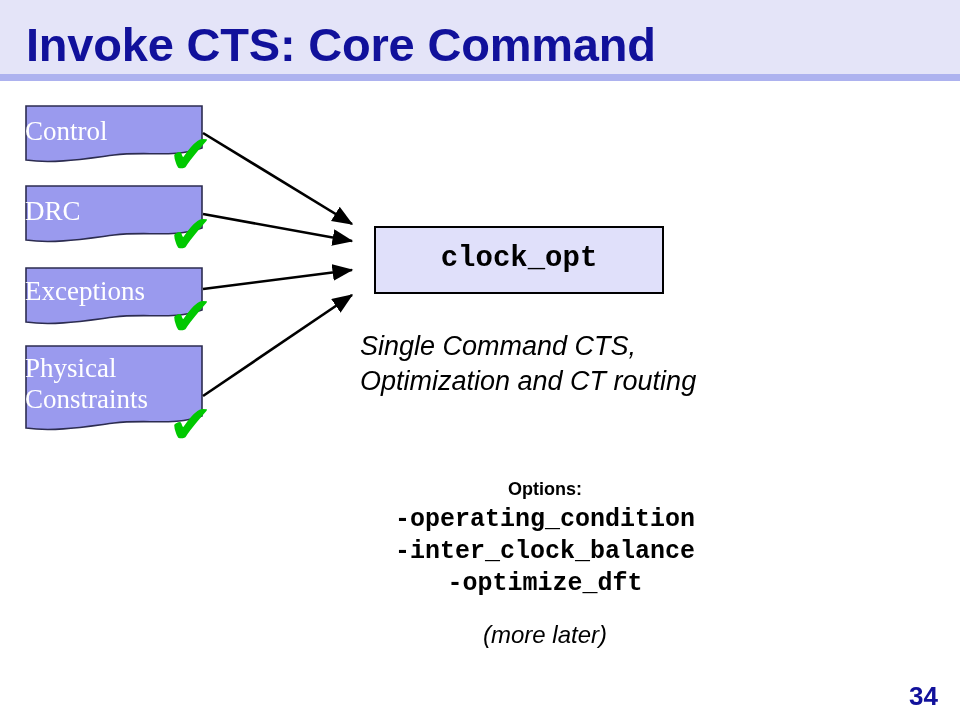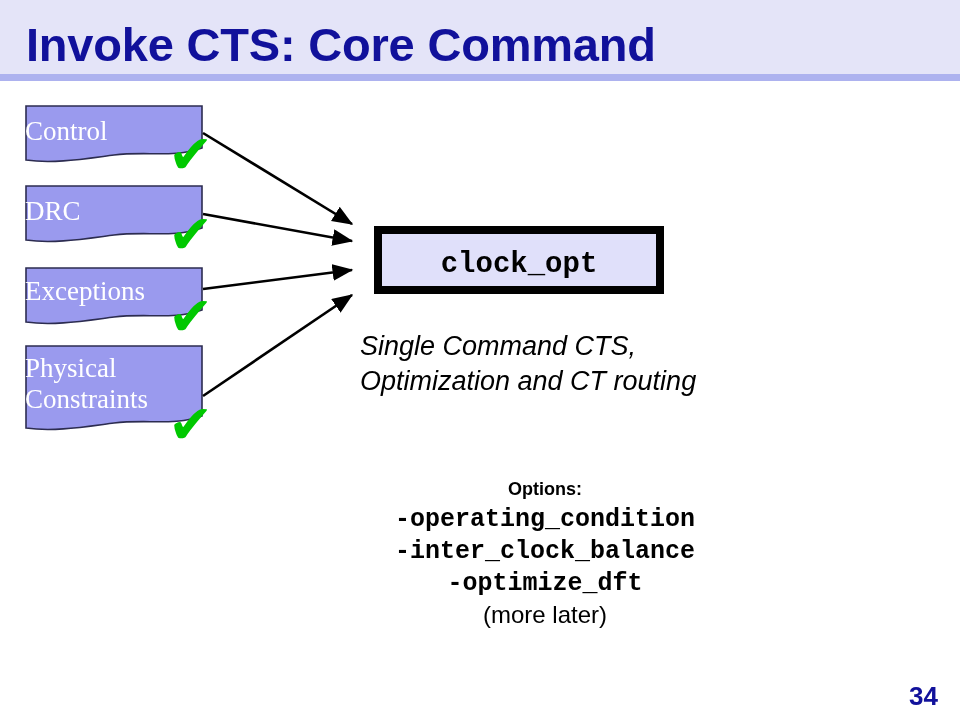--- a/index.html
+++ b/index.html
@@ -90,21 +90,21 @@
   }
 
   
   #clock-opt-box {
     position: absolute;
     left: 374px;
     top: 226px;
     width: 290px;
     height: 68px;
     background: #e0e0fa;
-    border: 8px solid #000000;
+    border: 2px solid #000000;
     box-sizing: border-box;
   }
   #clock-opt-label {
     position: absolute;
     left: 0;
     top: 14px;
     width: 100%;
     text-align: center;
     font-family: "Liberation Mono", "DejaVu Sans Mono", monospace;
     font-weight: bold;
@@ -143,24 +143,26 @@
   }
   .option-line {
     font-family: "Liberation Mono", "DejaVu Sans Mono", monospace;
     font-weight: bold;
     font-size: 25px;
     line-height: 32px;
     color: #000000;
     white-space: pre;
   }
   #more-later {
+    font-style: italic;
     font-size: 24px;
     line-height: 30px;
     color: #000000;
     font-family: "Liberation Sans", sans-serif;
+    margin-top: 20px;
   }
 
   
   #page-number {
     position: absolute;
     right: 22px;
     bottom: 8px;
     font-size: 26px;
     font-weight: bold;
     color: #11119b;

